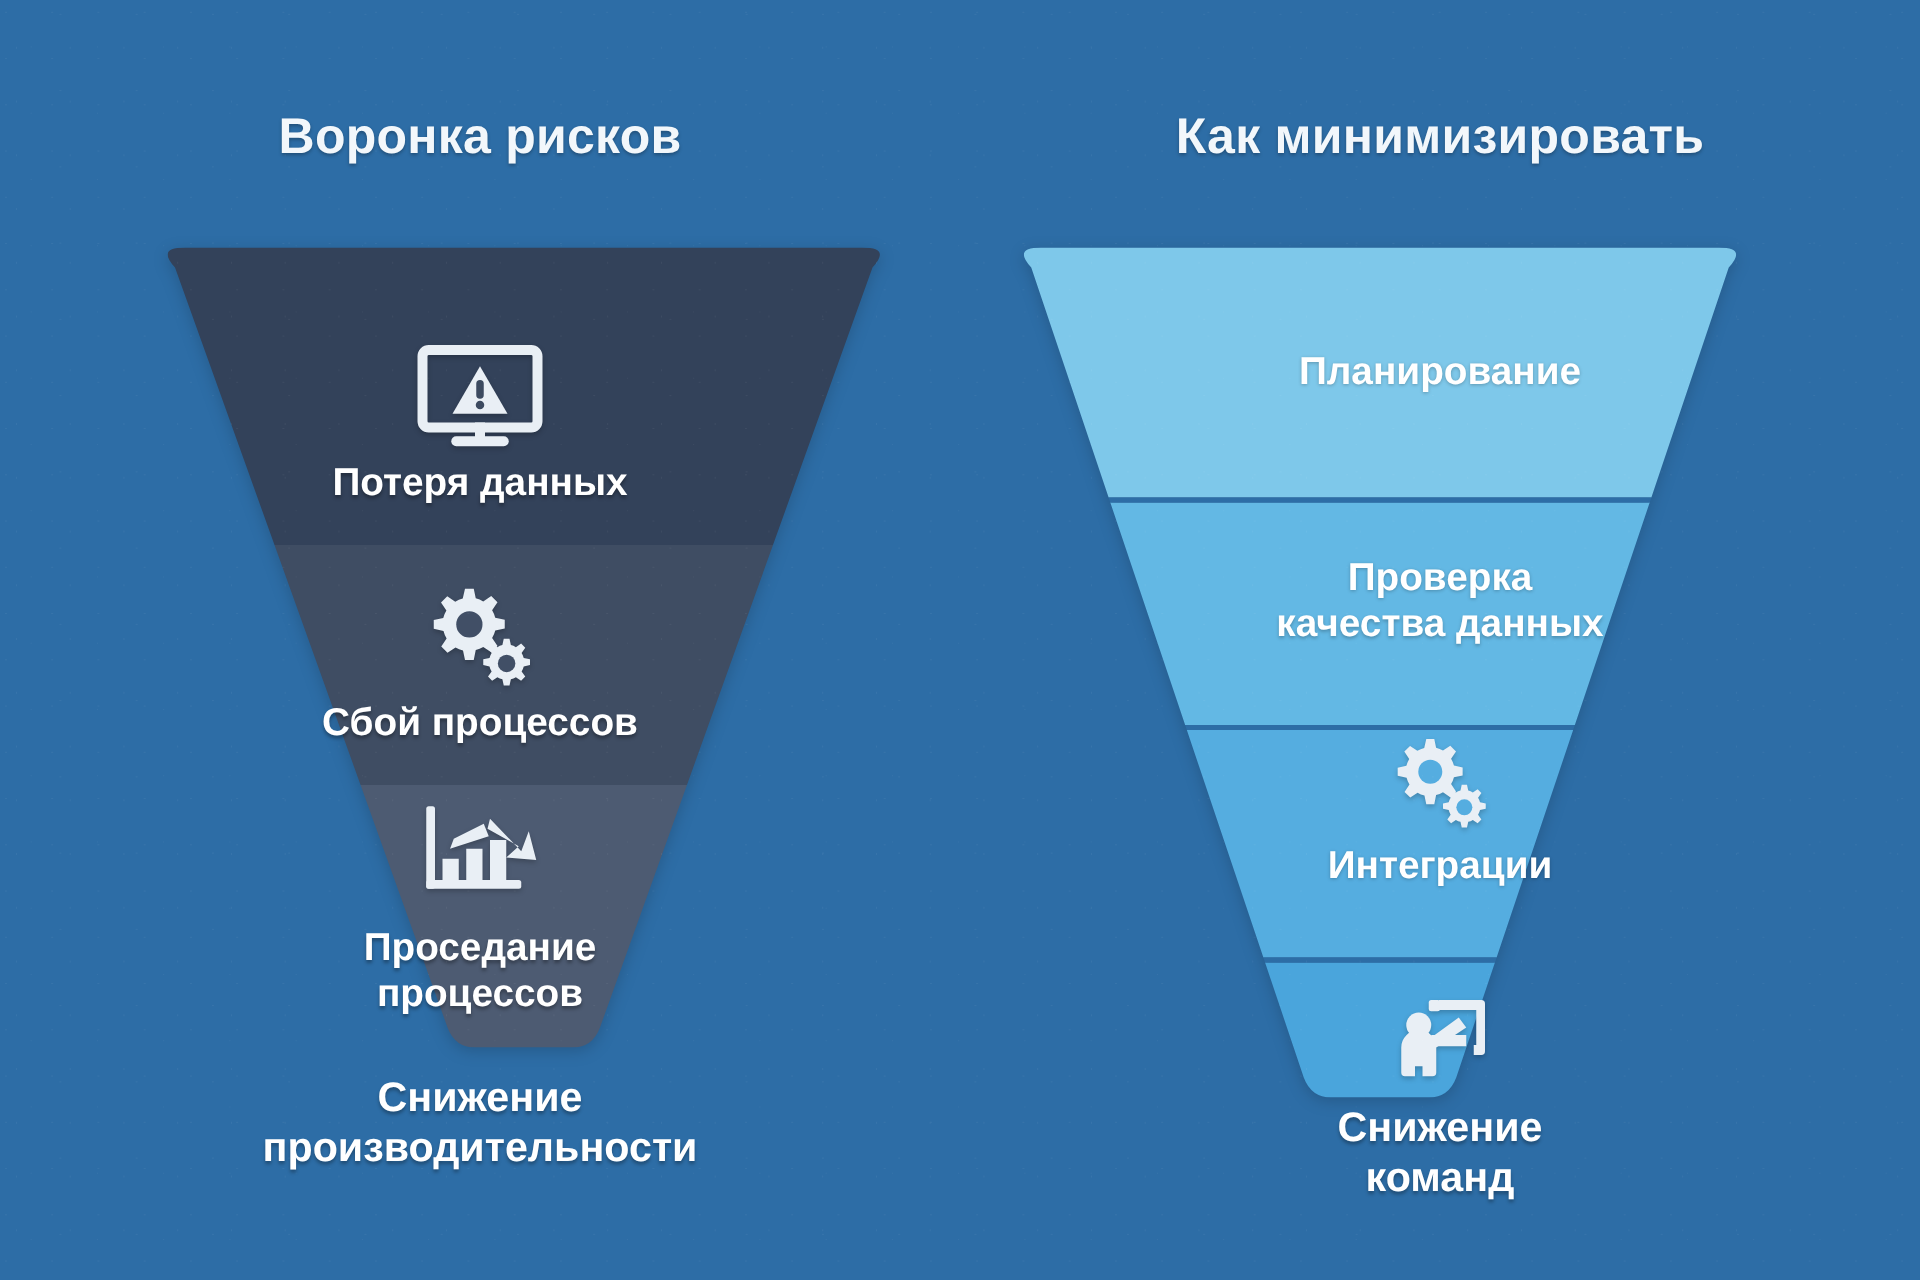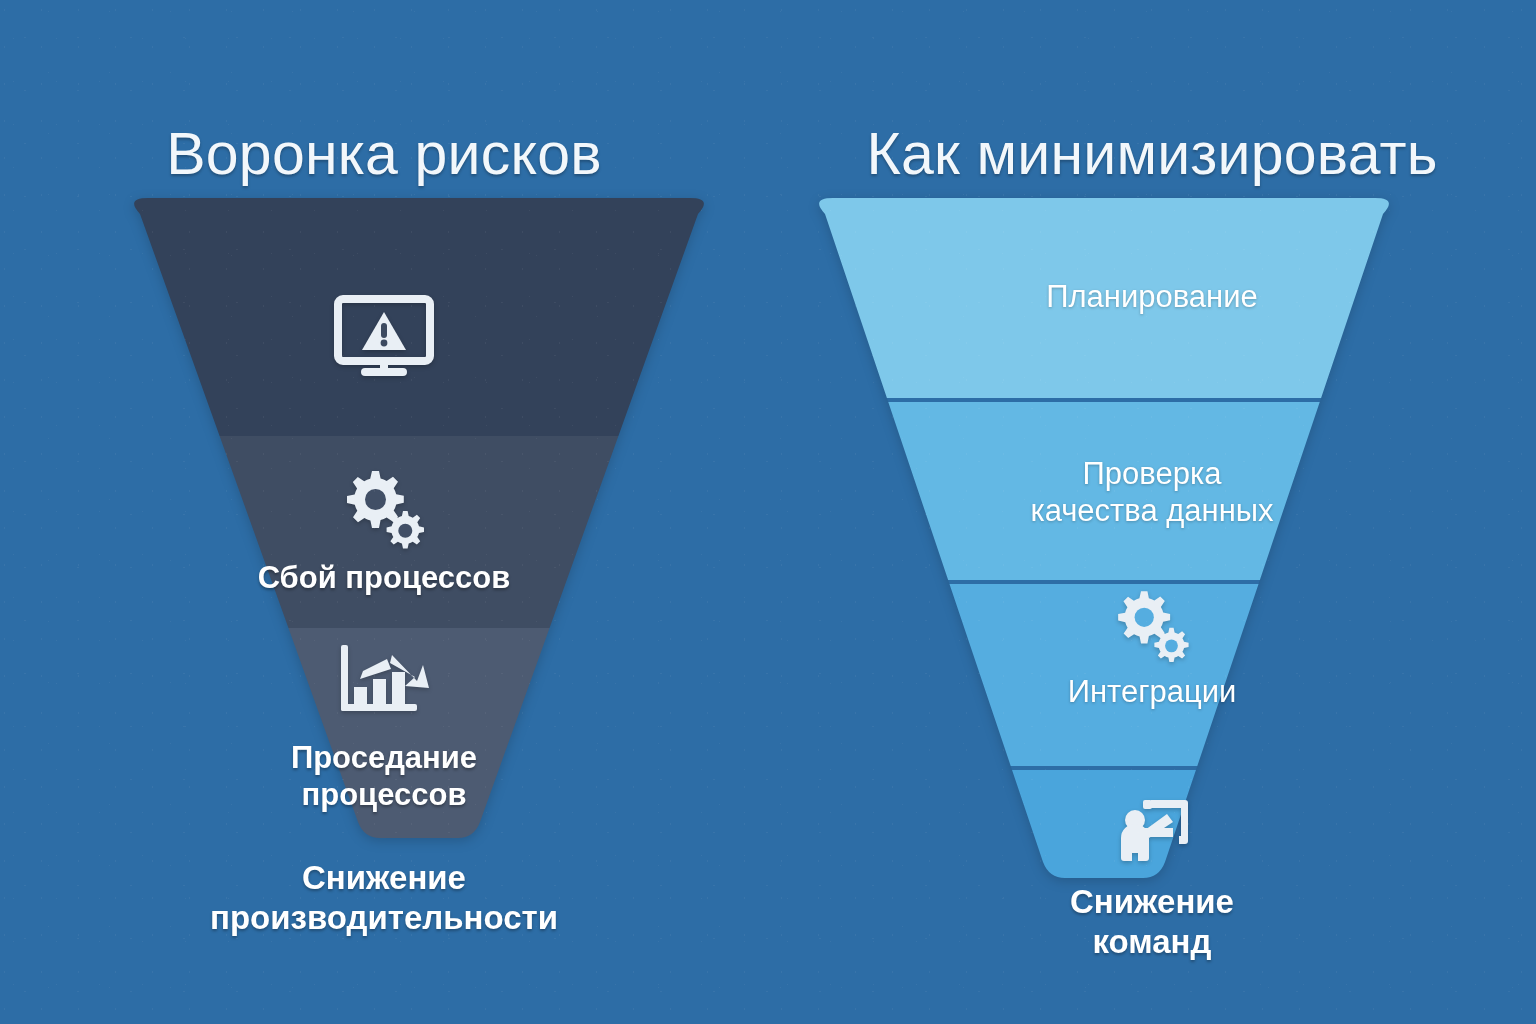--- a/index.html
+++ b/index.html
@@ -35,27 +35,27 @@
   .panel {
     position: absolute;
     top: 0;
     height: 1024px;
   }
   .panel-left  { left: 0;   width: 768px; }
   .panel-right { left: 768px; width: 768px; }
 
   .panel-title {
     position: absolute;
-    top: 80px;
+    top: 60px;
     left: 0;
     width: 100%;
     text-align: center;
     color: #f2f7fb;
-    font-size: 59px;
-    font-weight: normal;
+    font-size: 40px;
+    font-weight: bold;
     letter-spacing: .2px;
     text-shadow: 0 2px 3px rgba(0,0,0,.28);
     white-space: nowrap;
   }
 
   .funnel-wrap {
     position: absolute;
     left: 0;
     width: 100%;
     height: 700px;
@@ -95,21 +95,21 @@
   .seg-label {
     text-align: center;
     font-size: 31px;
     font-weight: bold;
     line-height: 1.18;
     color: #ffffff;
     text-shadow: 0 2px 3px rgba(0,0,0,.33);
     white-space: pre-line;
   }
   .seg-label.plain {
-    font-weight: normal;
+    font-weight: bold;
     text-shadow: 0 1px 3px rgba(0,0,0,.25);
   }
 
   .funnel-caption {
     position: absolute;
     left: 0;
     width: 100%;
     text-align: center;
     color: #ffffff;
     font-size: 33px;
@@ -153,20 +153,21 @@
           <span class="seg-icon">
             <svg width="102" height="84" viewBox="0 0 102 84">
               <rect x="5" y="5" width="92" height="62" rx="5" ry="5" fill="none" stroke="#e9eff5" stroke-width="8"></rect>
               <rect x="47" y="63" width="8" height="14" fill="#e9eff5"></rect>
               <rect x="28" y="74" width="46" height="8" rx="4" fill="#e9eff5"></rect>
               <path d="M51 18 L73 56 L29 56 Z" fill="#e9eff5"></path>
               <rect x="48" y="29" width="6" height="15" rx="3" fill="#3c4a60"></rect>
               <circle cx="51" cy="49" r="3.4" fill="#3c4a60"></circle>
             </svg>
           </span>
+          <div class="seg-label">Потеря данных</div>
         </div>
 
         <div class="seg-content" style="top:252px; height:180px;">
           <span class="seg-icon">
             <svg width="94" height="84" viewBox="0 0 94 84">
               <g fill="#e9eff5">
                 <path d="M35 4 l7 0 1.6 7.6 a21 21 0 0 1 6 2.5 l6.4-4.3 5 5 -4.3 6.4 a21 21 0 0 1 2.5 6 l7.6 1.6 0 7 -7.6 1.6 a21 21 0 0 1 -2.5 6 l4.3 6.4 -5 5 -6.4-4.3 a21 21 0 0 1 -6 2.5 L42 61 l-7 0 -1.6-7.6 a21 21 0 0 1 -6-2.5 l-6.4 4.3 -5-5 4.3-6.4 a21 21 0 0 1 -2.5-6 L10 36 l0-7 7.6-1.6 a21 21 0 0 1 2.5-6 l-4.3-6.4 5-5 6.4 4.3 a21 21 0 0 1 6-2.5 Z"></path>
                 <circle cx="38.5" cy="32.5" r="10.5" fill="#414f66"></circle>
                 <path d="M66 44 l4.6 0 1.1 5 a14 14 0 0 1 4 1.7 l4.2-2.9 3.3 3.3 -2.9 4.2 a14 14 0 0 1 1.7 4 l5 1.1 0 4.6 -5 1.1 a14 14 0 0 1 -1.7 4 l2.9 4.2 -3.3 3.3 -4.2-2.9 a14 14 0 0 1 -4 1.7 l-1.1 5 -4.6 0 -1.1-5 a14 14 0 0 1 -4-1.7 l-4.2 2.9 -3.3-3.3 2.9-4.2 a14 14 0 0 1 -1.7-4 l-5-1.1 0-4.6 5-1.1 a14 14 0 0 1 1.7-4 l-2.9-4.2 3.3-3.3 4.2 2.9 a14 14 0 0 1 4-1.7 Z"></path>
                 <circle cx="68.3" cy="63.7" r="7" fill="#414f66"></circle>
@@ -223,21 +224,21 @@
           <rect x="0" y="576" width="768" height="4" fill="#2d6da6"></rect>
         </g>
       </svg>
 
       <div class="overlay">
 
         <div class="seg-content" style="top:62px; height:90px;">
           <div class="seg-label plain">Планирование</div>
         </div>
 
-        <div class="seg-content" style="top:248px; height:110px;">
+        <div class="seg-content" style="top:236px; height:110px;">
           <div class="seg-label plain">Проверка
 качества данных</div>
         </div>
 
         <div class="seg-content" style="top:384px; height:150px;">
           <span class="seg-icon">
             <svg width="86" height="78" viewBox="0 0 94 84">
               <g fill="#e9eff5">
                 <path d="M35 4 l7 0 1.6 7.6 a21 21 0 0 1 6 2.5 l6.4-4.3 5 5 -4.3 6.4 a21 21 0 0 1 2.5 6 l7.6 1.6 0 7 -7.6 1.6 a21 21 0 0 1 -2.5 6 l4.3 6.4 -5 5 -6.4-4.3 a21 21 0 0 1 -6 2.5 L42 61 l-7 0 -1.6-7.6 a21 21 0 0 1 -6-2.5 l-6.4 4.3 -5-5 4.3-6.4 a21 21 0 0 1 -2.5-6 L10 36 l0-7 7.6-1.6 a21 21 0 0 1 2.5-6 l-4.3-6.4 5-5 6.4 4.3 a21 21 0 0 1 6-2.5 Z"></path>
                 <circle cx="38.5" cy="32.5" r="10.5" fill="#55ade0"></circle>

